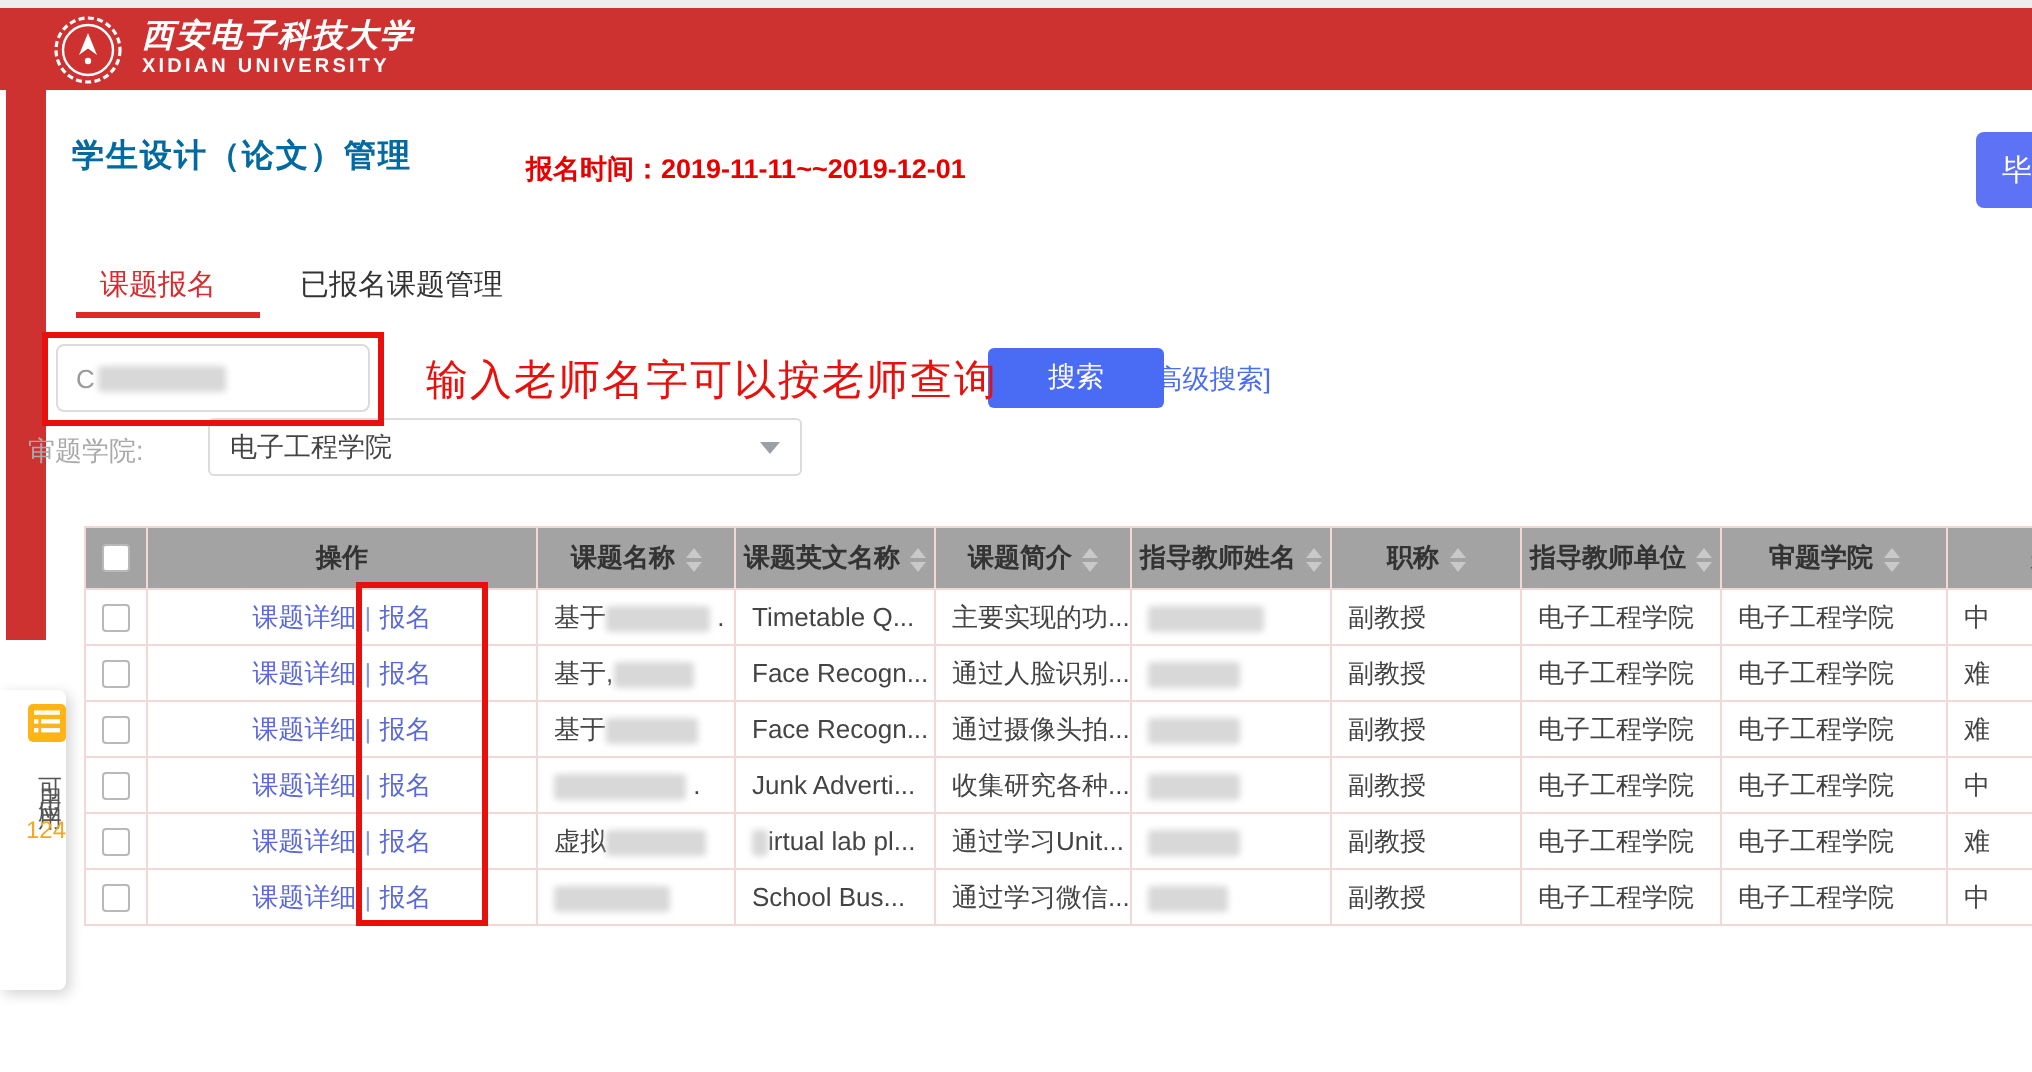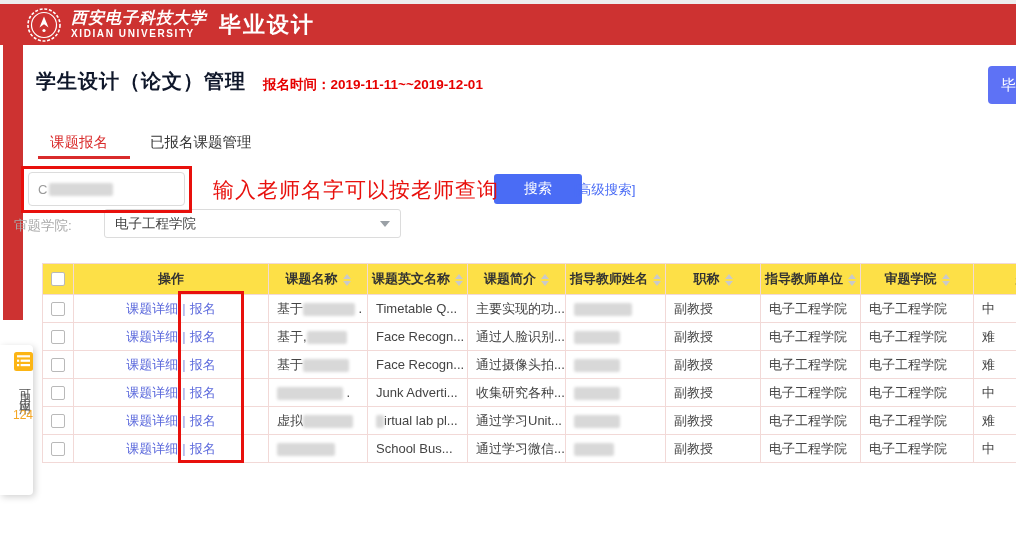--- a/index.html
+++ b/index.html
@@ -20,21 +20,21 @@
   .univ-block { margin-left:9px; color:#fff; line-height:1; }
   .univ-cn { font-family:"DejaVu Serif", serif; font-style:italic; font-weight:bold;
     font-size:16px; letter-spacing:1px; }
   .univ-en { font-size:10px; font-weight:bold; letter-spacing:1.6px; margin-top:3px; }
   .app-title { color:#fff; font-size:22px; font-weight:bold; margin-left:12px; letter-spacing:2px; }
 
   
   .left-stripe { left:3px; top:45px; width:20px; height:275px; background:#cd3231; }
 
   
-  .page-title { left:36px; top:68px; font-size:20px; font-weight:bold; color:#0f172a; letter-spacing:1px; }
+  .page-title { left:36px; top:68px; font-size:16px; font-weight:bold; color:#0369a1; letter-spacing:1px; }
   .signup-time { left:263px; top:76px; font-size:13.5px; font-weight:bold; color:#e60000; }
   .corner-btn { left:988px; top:66px; width:70px; height:38px; background:#5e72f5; color:#fff;
     border-radius:4px; font-size:15px; display:flex; align-items:center; padding-left:13px; overflow:hidden; }
 
   
   .tab { top:133px; font-size:14.5px; cursor:pointer; }
   .tab-active { left:50px; color:#d92b2b; }
   .tab-underline { left:38px; top:156px; width:92px; height:3px; background:#d92b2b; }
   .tab-inactive { left:150px; color:#333; }
 
@@ -60,21 +60,21 @@
     border-radius:3px; background:#fff; display:flex; align-items:center; padding:0 10px;
     font-size:13.5px; color:#444; cursor:pointer; }
   .caret { margin-left:auto; width:0; height:0; border-left:5px solid transparent;
     border-right:5px solid transparent; border-top:6px solid #9aa0a6; }
 
   
   .table-wrap { left:42px; top:263px; width:1041px; }
   table { border-collapse:collapse; table-layout:fixed; width:1041px; }
   th, td { border:1px solid #f2d9d7; white-space:nowrap; overflow:hidden;
     text-align:center; font-size:13px; }
-  th { background:#fde047; height:31px; font-weight:bold; color:#333; }
+  th { background:#a3a3a3; height:31px; font-weight:bold; color:#333; }
   td { height:28px; color:#444; background:#fff; }
   td.cell-left { text-align:left; padding-left:8px; }
   a.tlink { color:#5a68dc; text-decoration:none; cursor:pointer; }
   .lsep { color:#8a94e0; margin:0 4px; }
   .sort { display:inline-block; vertical-align:middle; margin-left:5px; line-height:0; cursor:pointer; }
   .sort i { display:block; width:0; height:0; border-left:4px solid transparent; border-right:4px solid transparent; }
   .sort .up { border-bottom:5px solid #c9c9c9; margin-bottom:2px; }
   .sort .down { border-top:5px solid #c9c9c9; }
   .cb { width:14px; height:14px; border:1px solid #b9b9b9; border-radius:2px; background:#fff;
     margin:0 auto; cursor:pointer; }
@@ -98,21 +98,20 @@
   <svg class="logo" viewBox="0 0 36 36">
     <circle cx="18" cy="18" r="16" fill="none" stroke="#fff" stroke-width="1.6" stroke-dasharray="3 1.7"></circle>
     <circle cx="18" cy="18" r="12.5" fill="none" stroke="#fff" stroke-width="1.2"></circle>
     <path d="M18 9.5 L22.5 20.5 L18 17.2 L13.5 20.5 Z" fill="#fff"></path>
     <circle cx="18" cy="23.5" r="1.6" fill="#fff"></circle>
   </svg>
   <div class="univ-block">
     <div class="univ-cn">西安电子科技大学</div>
     <div class="univ-en">XIDIAN UNIVERSITY</div>
   </div>
-  <div class="app-title">毕业设计</div>
 </div>
 
 <div class="abs left-stripe"></div>
 
 <div class="abs page-title">学生设计（论文）管理</div>
 <div class="abs signup-time">
   <span>报名时间：</span><span>2019-11-11~~2019-12-01</span>
 </div>
 <div class="abs corner-btn">毕业</div>
 

